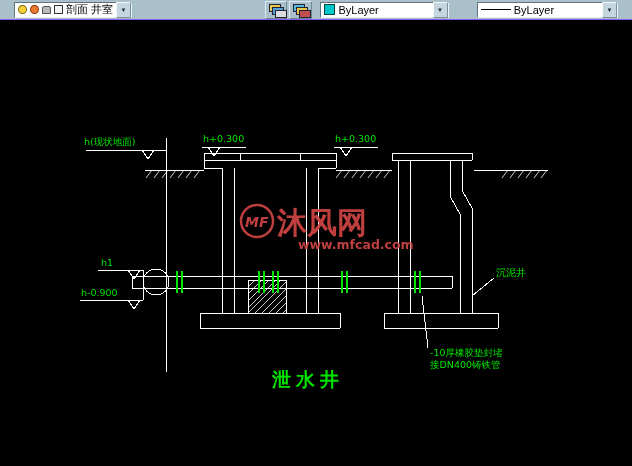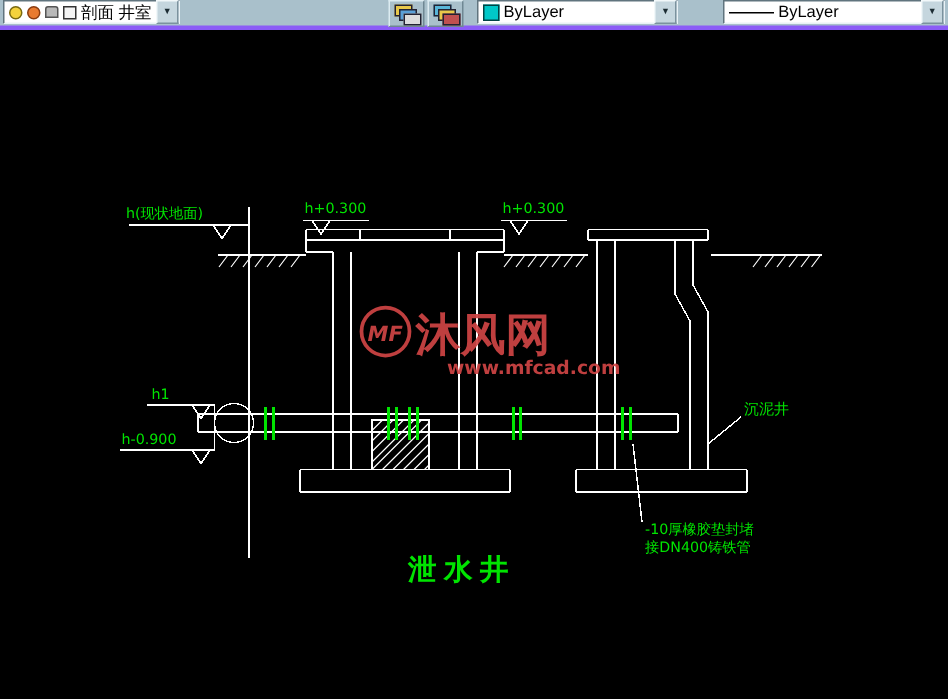--- a/index.html
+++ b/index.html
@@ -1,20 +1,20 @@
 <!DOCTYPE html>
 <html><head>
 <meta charset="utf-8">
 <style>
   html,body{margin:0;padding:0;background:#000;}
   .app{width:632px;height:466px;position:relative;overflow:hidden;
        font-family:"Liberation Sans", sans-serif;}
   
-  .toolbar{height:20px;background:#a9c0cb;border-bottom:3px solid #8b5cf6;
-           display:flex;padding:0 2px;box-sizing:border-box;}
+  .toolbar{height:20px;background:#a9c0cb;border-bottom:1px solid #8b5cf6;
+           display:flex;align-items:center;padding:0 14px;box-sizing:border-box;}
   .combo{height:16px;background:#fff;border:1px solid #60747e;
          border-right-color:#e9f2f6;border-bottom-color:#e9f2f6;
          display:flex;align-items:center;gap:3px;padding:0 0 0 3px;box-sizing:border-box;}
   .combo-label{font-size:11px;color:#000;white-space:nowrap;flex:1;}
   .combo-arrow{width:13px;height:14px;background:#c5d6de;border:1px solid #7b929e;
                border-top-color:#f2f8fa;border-left-color:#f2f8fa;
                font-size:6px;color:#1c2c33;display:flex;align-items:center;justify-content:center;}
   .mini{display:inline-block;}
   .bulb{width:7px;height:7px;border-radius:50%;background:#f4d23c;border:1px solid #7a6a10;}
   .sun{width:7px;height:7px;border-radius:50%;background:#e87a30;border:1px solid #8a3c10;}

